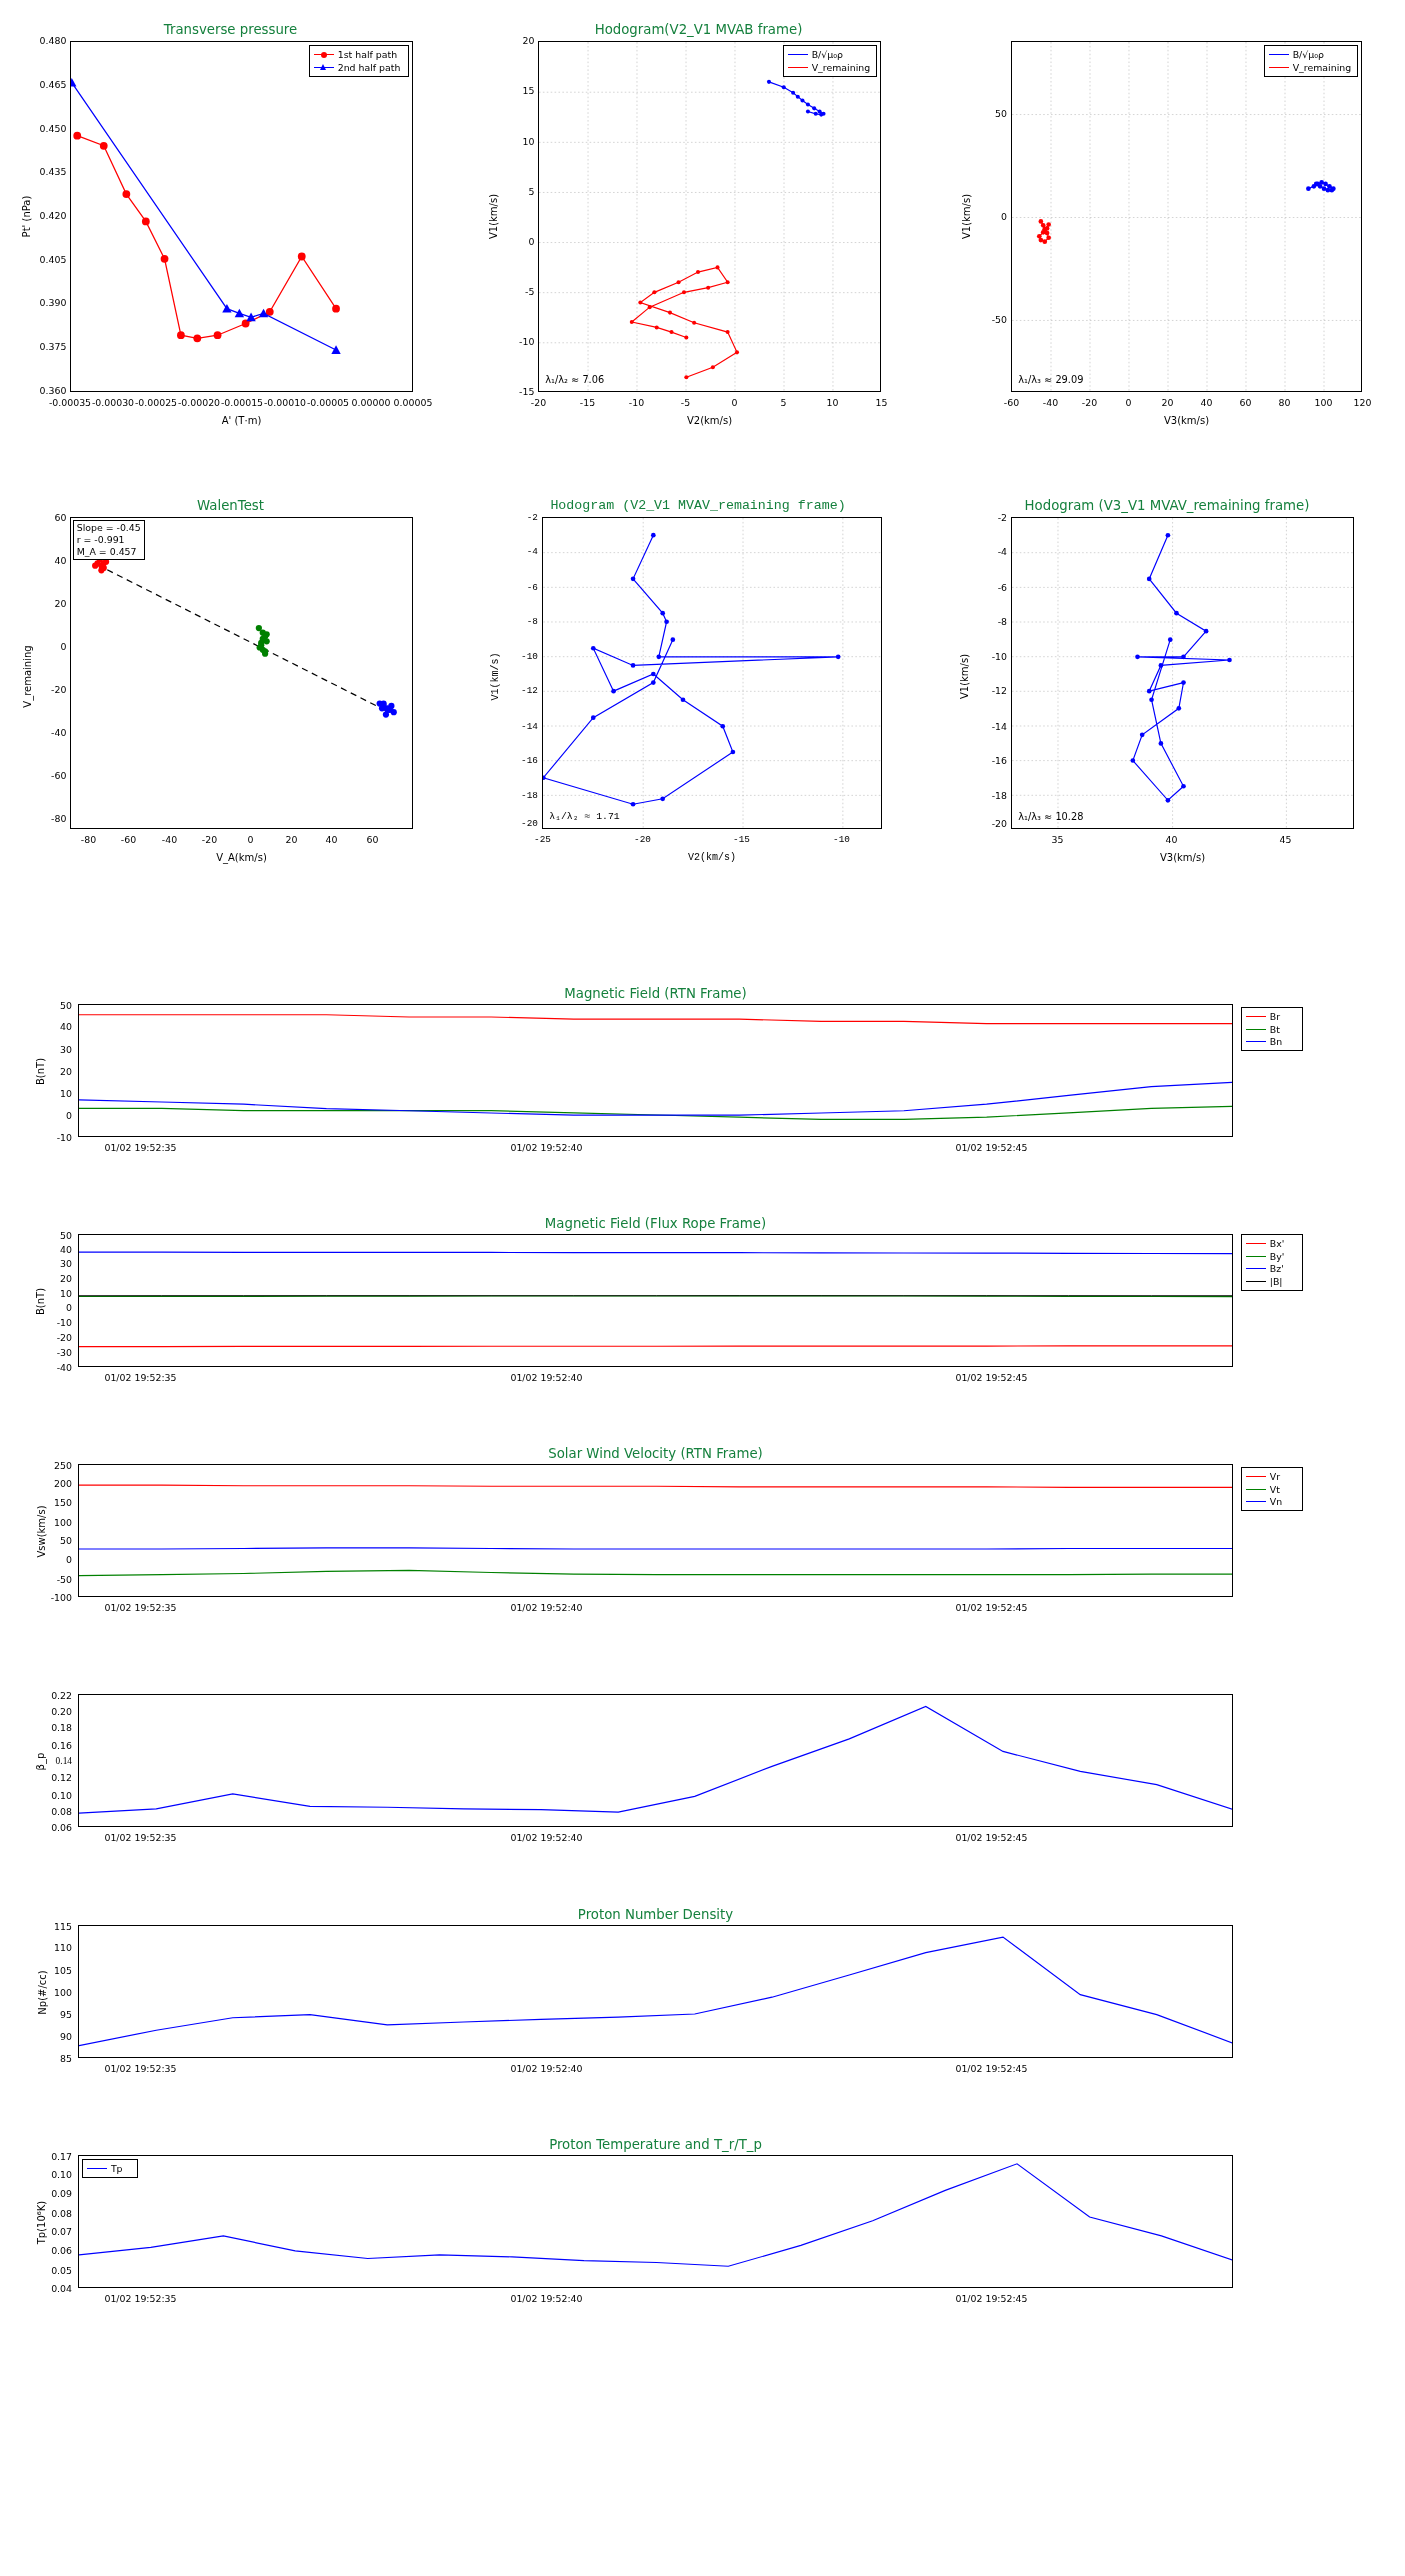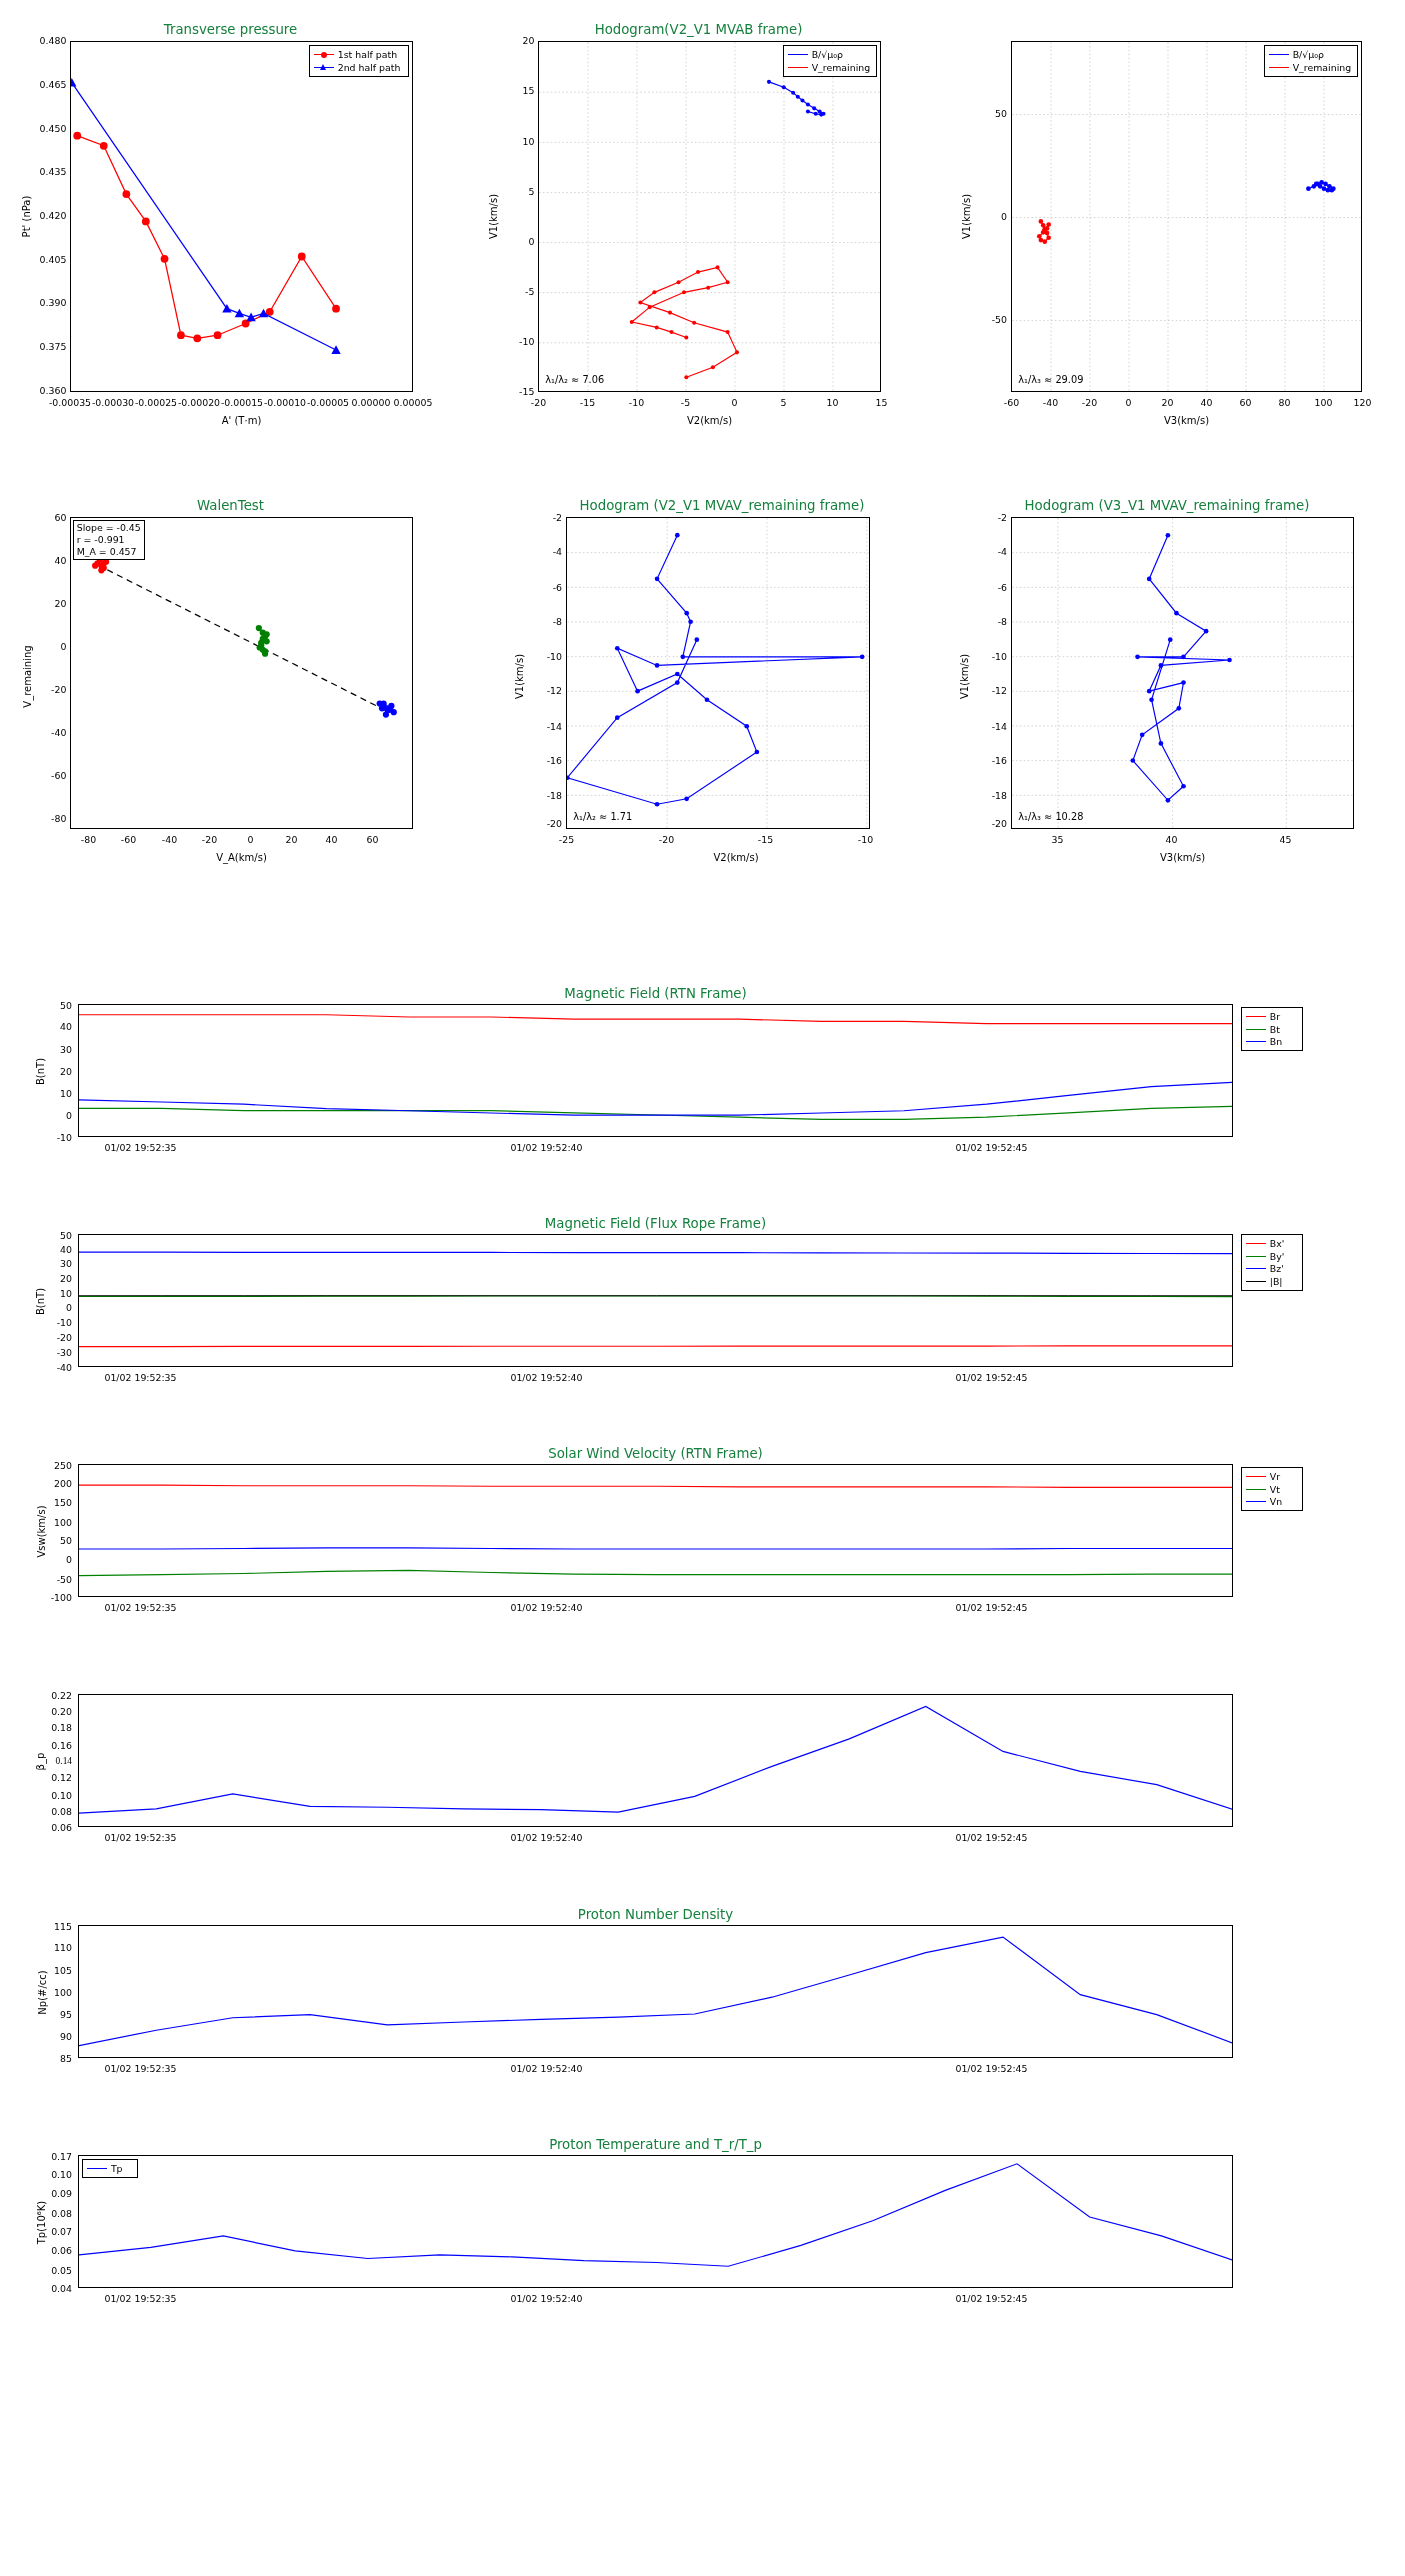--- a/index.html
+++ b/index.html
@@ -324,23 +324,23 @@
     <div class="tick xt" style="left:69px;top:350px;width:39px;">-80</div>
     <div class="tick xt" style="left:109px;top:350px;width:39px;">-60</div>
     <div class="tick xt" style="left:150px;top:350px;width:39px;">-40</div>
     <div class="tick xt" style="left:190px;top:350px;width:39px;">-20</div>
     <div class="tick xt" style="left:231px;top:350px;width:39px;">0</div>
     <div class="tick xt" style="left:272px;top:350px;width:39px;">20</div>
     <div class="tick xt" style="left:312px;top:350px;width:39px;">40</div>
     <div class="tick xt" style="left:353px;top:350px;width:39px;">60</div>
   </div>
 
-  <div class="panel" style="left:492px;top:484px;width:468px;height:390px;">
+  <div class="panel" style="left:468px;top:484px;width:468px;height:390px;font-family:Liberation Mono, monospace;">
     <div class="ptitle" style="left:31px;top:14px;width:398px;">Hodogram (V2_V1 MVAV_remaining frame)</div>
-    <div class="axes" style="left:74px;top:33px;width:304px;height:312px;">
+    <div class="axes" style="left:74px;top:33px;width:340px;height:312px;">
       <svg width="340" height="312" viewBox="0 0 435 400">
         <g>
           <line class="gridline" x1="0" y1="44.4" x2="435" y2="44.4"></line>
           <line class="gridline" x1="0" y1="88.9" x2="435" y2="88.9"></line>
           <line class="gridline" x1="0" y1="133.3" x2="435" y2="133.3"></line>
           <line class="gridline" x1="0" y1="177.8" x2="435" y2="177.8"></line>
           <line class="gridline" x1="0" y1="222.2" x2="435" y2="222.2"></line>
           <line class="gridline" x1="0" y1="266.7" x2="435" y2="266.7"></line>
           <line class="gridline" x1="0" y1="311.1" x2="435" y2="311.1"></line>
           <line class="gridline" x1="0" y1="355.6" x2="435" y2="355.6"></line>

